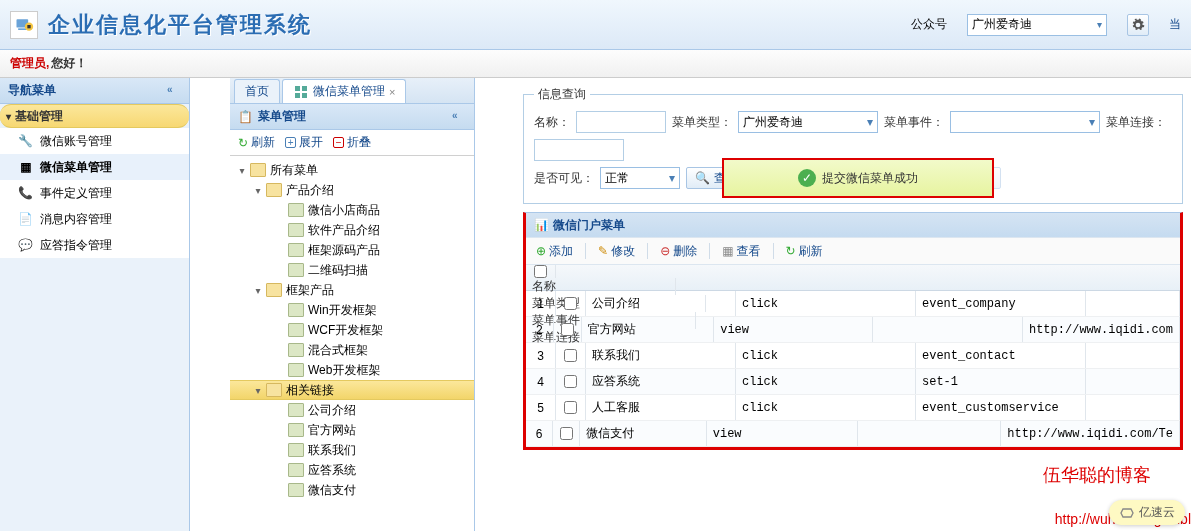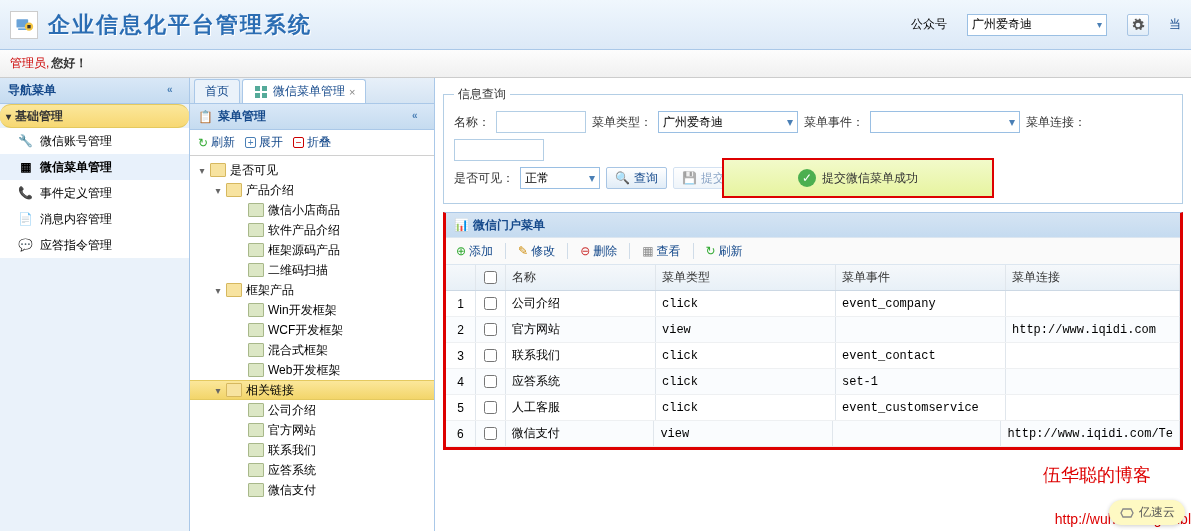--- a/index.html
+++ b/index.html
@@ -8,24 +8,24 @@
 .header { height: 50px; background: linear-gradient(#f0f7fd, #dce9f7); border-bottom: 1px solid #aac8e8; display: flex; align-items: center; padding: 0 10px; }
 .logo-icon { width: 28px; height: 28px; background: #fff; border: 1px solid #ccc; margin-right: 10px; display: flex; align-items: center; justify-content: center; }
 .logo-icon svg { width: 20px; height: 20px; }
 .title-text { font-size: 22px; font-weight: bold; color: #2b6db3; text-shadow: 1px 1px 0 #fff; letter-spacing: 2px; }
 .header-right { margin-left: auto; display: flex; align-items: center; gap: 20px; }
 .select-box { width: 140px; height: 22px; border: 1px solid #9abfe3; background: #fff; padding: 0 4px; display: flex; align-items: center; justify-content: space-between; }
 .select-box .arrow { font-size: 10px; color: #4a7fb5; }
 .icon-btn { width: 22px; height: 22px; border: 1px solid #a8c5e4; background: linear-gradient(#fff,#e0ecf7); display: flex; align-items: center; justify-content: center; cursor: pointer; border-radius: 2px; }
 
 .subheader { height: 28px; background: linear-gradient(#fdfdfd,#f0f0f0); border-bottom: 1px solid #ccc; display: flex; align-items: center; padding: 0 10px; }
-.admin-label { color: #c00; font-weight: normal; }
+.admin-label { color: #c00; font-weight: bold; }
 .greeting { color: #333; font-weight: bold; margin-left: 2px; }
 
-.main { display: flex; height: 453px; }
+.main { display: flex; height: 453px; gap: 40px; }
 
 .left-nav { width: 190px; border-right: 1px solid #aac8e8; background: #eaf2fa; }
 .nav-title { height: 26px; background: linear-gradient(#d9e8f7,#c5dbf0); border-bottom: 1px solid #aac8e8; display: flex; align-items: center; justify-content: space-between; padding: 0 8px; font-weight: bold; color: #15498b; }
 .nav-collapse { width: 14px; height: 14px; font-size: 10px; color: #4a7fb5; cursor: pointer; }
 .nav-group { height: 24px; display: flex; align-items: center; padding: 0 6px; background: linear-gradient(#fbe79b,#f7d873); border-top: 1px solid #e4c95f; border-bottom: 1px solid #e4c95f; font-weight: bold; color: #333; cursor: pointer; border-radius: 11px; }
 .nav-group::before { content:'▾'; margin-right: 4px; font-size: 10px; }
 .nav-items { background: #fff; }
 .nav-item { height: 26px; display: flex; align-items: center; padding-left: 18px; cursor: pointer; gap: 6px; }
 .nav-item.selected { background: #e8f1fb; font-weight: bold; }
 .mini-icon { width: 16px; height: 16px; display: inline-flex; align-items: center; justify-content: center; }
@@ -62,21 +62,21 @@
 .combo { height: 22px; border: 1px solid #9abfe3; background: #fff; padding: 0 4px; display: flex; align-items: center; justify-content: space-between; min-width: 80px; gap:6px; cursor:pointer; }
 .btn { height: 22px; border: 1px solid #a8c5e4; background: linear-gradient(#fff,#e0ecf7); padding: 0 8px; display: flex; align-items: center; gap: 4px; cursor: pointer; border-radius:2px; color:#15498b; }
 
 .toast { position: absolute; top: 158px; left: 722px; width: 272px; height: 40px; background: linear-gradient(#f2faca,#e7f4a0); border: 2px solid #d00; display: flex; align-items: center; justify-content: center; gap: 6px; color: #333; z-index: 20; font-size: 13px; }
 .check-icon { width: 18px; height: 18px; border-radius: 50%; background: #4caf50; color: #fff; display: flex; align-items: center; justify-content: center; font-size: 12px; }
 
 .grid-section { margin: 0 8px 8px; border: 1px solid #aac8e8; border-bottom: 3px solid #d00; border-left: 3px solid #d00; border-right: 3px solid #d00; }
 .grid-title { height: 24px; background: linear-gradient(#d5e4f3,#c5dbf0); display: flex; align-items: center; padding: 0 8px; gap: 4px; font-weight: bold; color: #15498b; }
 .grid-toolbar { height: 28px; background: #fafafa; border-top: 1px solid #dce6f0; border-bottom: 1px solid #dce6f0; display: flex; align-items: center; gap: 12px; padding: 0 10px; }
 .toolbar-sep { width:1px; height:16px; background:#d0dce8; }
-.grid-header { display: flex; height: 26px; background: linear-gradient(#f5f8fb,#e8f0f7); border-bottom: 1px solid #ccd8e4; }
+.grid-header { display: flex; height: 26px; background: linear-gradient(#f5f8fb,#e8f0f7); border-bottom: 1px solid #ccd8e4; flex-direction: column; }
 .grid-header .cell, .grid-row .cell { border-right: 1px solid #e0e6ec; padding: 0 6px; display: flex; align-items: center; }
 .grid-header .cell { font-weight: normal; color: #333; }
 .col-num { width: 30px; justify-content: center; }
 .col-chk { width: 30px; justify-content: center; }
 .col-name { width: 150px; }
 .col-type { width: 180px; }
 .col-event { width: 170px; }
 .col-link { flex: 1; }
 .grid-row { display: flex; height: 26px; border-bottom: 1px solid #eef0f2; font-family: Consolas, monospace; font-size: 12px; }
 .grid-row:nth-child(even) { background: #fafcfe; }
@@ -189,21 +189,21 @@
         </div>
       <div class="tool-btn">
           <span class="pm minus">−</span>
           <span>折叠</span>
         </div>
     </div>
     <div class="tree" id="tree">
         <div class="tree-node ind-0">
           <span class="tree-toggle">▾</span>
           <span class="tree-icon folder"></span>
-          <span>是否可见</span>
+          <span>所有菜单</span>
         </div>
         <div class="tree-node ind-1">
           <span class="tree-toggle">▾</span>
           <span class="tree-icon folder"></span>
           <span>产品介绍</span>
         </div>
         <div class="tree-node ind-2">
           <span class="tree-toggle"></span>
           <span class="tree-icon"></span>
           <span>微信小店商品</span>

